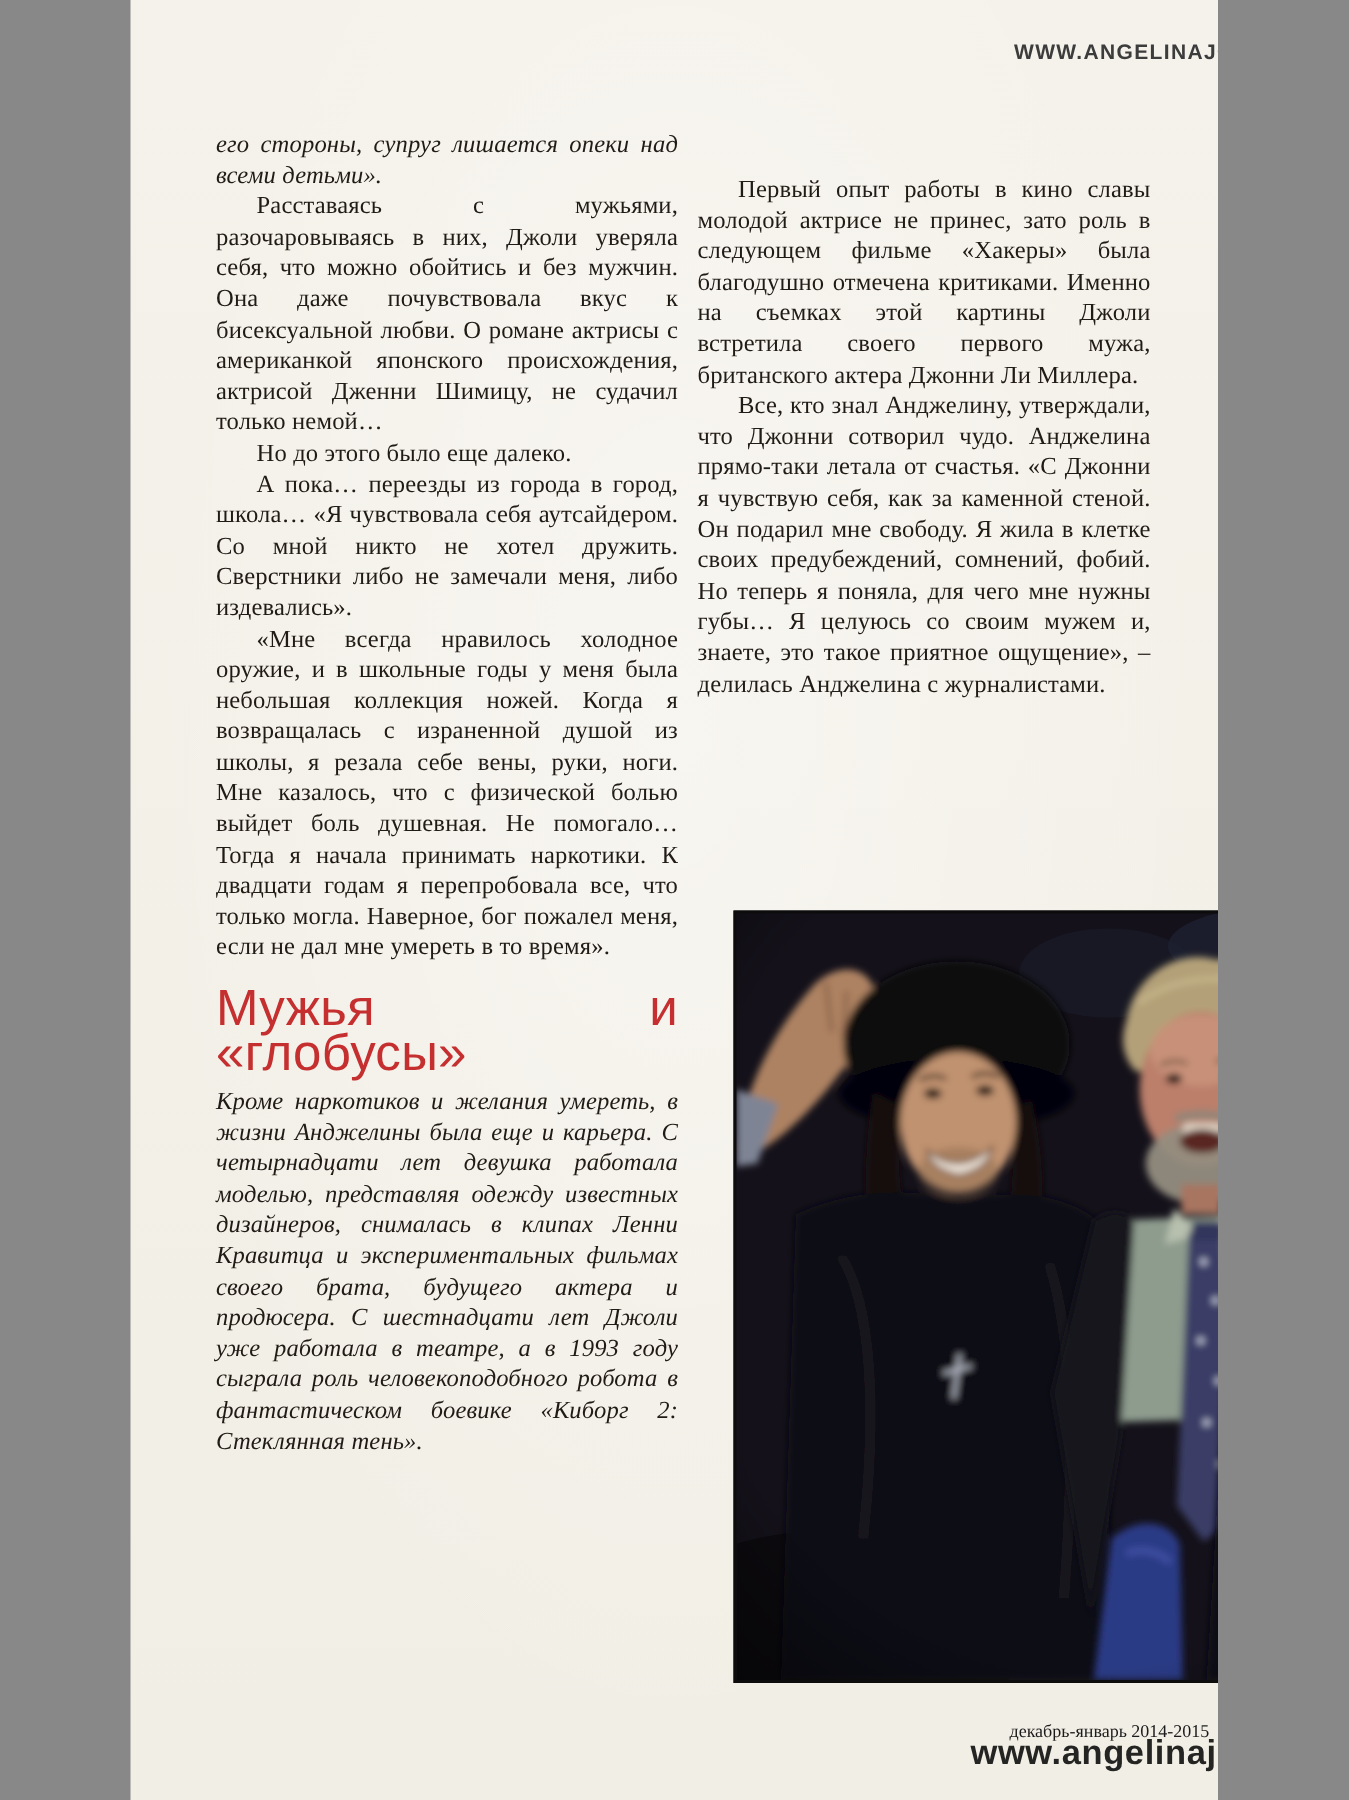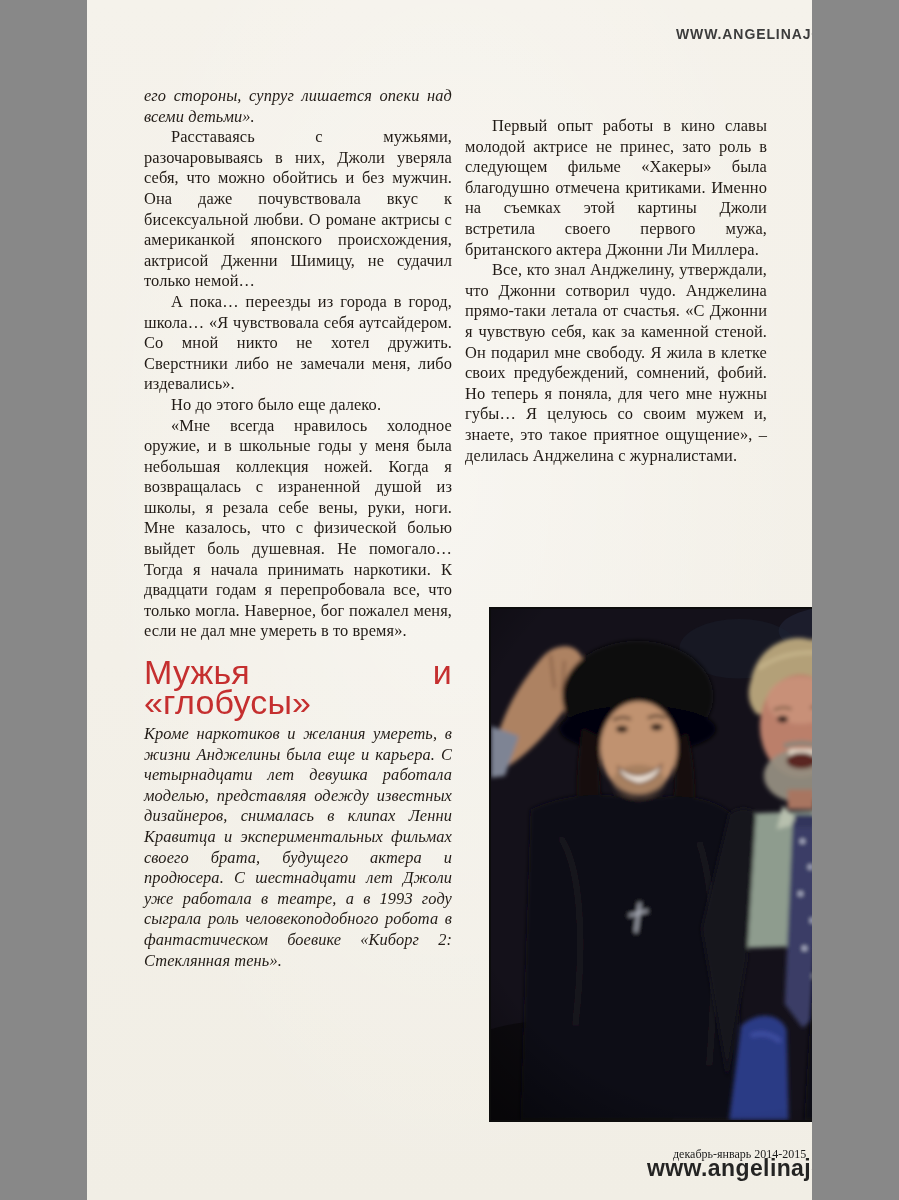--- a/index.html
+++ b/index.html
@@ -77,22 +77,22 @@
 </head>
 <body>
 
 <div class="page">
 
   <div class="wm-top">WWW.ANGELINAJOLIEMAGAZINES.COM</div>
 
   <div class="col col-left">
     <p class="noindent">его стороны, супруг лишается опеки над всеми детьми».</p>
     <p>Расставаясь с мужьями, разочаровываясь в них, Джоли уверяла себя, что можно обойтись и без мужчин. Она даже почувствовала вкус к бисексуальной любви. О романе актрисы с американкой японского происхождения, актрисой Дженни Шимицу, не судачил только немой…</p>
+    <p>Но до этого было еще далеко.</p>
     <p>А пока… переезды из города в город, школа… «Я чувствовала себя аутсайдером. Со мной никто не хотел дружить. Сверстники либо не замечали меня, либо издевались».</p>
-    <p>Но до этого было еще далеко.</p>
     <p>«Мне всегда нравилось холодное оружие, и в школьные годы у меня была небольшая коллекция ножей. Когда я возвращалась с израненной душой из школы, я резала себе вены, руки, ноги. Мне казалось, что с физической болью выйдет боль душевная. Не помогало… Тогда я начала принимать наркотики. К двадцати годам я перепробовала все, что только могла. Наверное, бог пожалел меня, если не дал мне умереть в то время».</p>
     <h2 class="section-heading" style="color:#c52f2f">Мужья и «глобусы»</h2>
     <p class="noindent">Кроме наркотиков и желания умереть, в жизни Анджелины была еще и карьера. С четырнадцати лет девушка работала моделью, представляя одежду известных дизайнеров, снималась в клипах Ленни Кравитца и экспериментальных фильмах своего брата, будущего актера и продюсера. С шестнадцати лет Джоли уже работала в театре, а в 1993 году сыграла роль человекоподобного робота в фантастическом боевике «Киборг 2: Стеклянная тень».</p>
   </div>
 
   <div class="col col-right">
     <p>Первый опыт работы в кино славы молодой актрисе не принес, зато роль в следующем фильме «Хакеры» была благодушно отмечена критиками. Именно на съемках этой картины Джоли встретила своего первого мужа, британского актера Джонни Ли Миллера.</p>
     <p>Все, кто знал Анджелину, утверждали, что Джонни сотворил чудо. Анджелина прямо-таки летала от счастья. «С Джонни я чувствую себя, как за каменной стеной. Он подарил мне свободу. Я жила в клетке своих предубеждений, сомнений, фобий. Но теперь я поняла, для чего мне нужны губы… Я целуюсь со своим мужем и, знаете, это такое приятное ощущение», – делилась Анджелина с журналистами.</p>
   </div>
 

